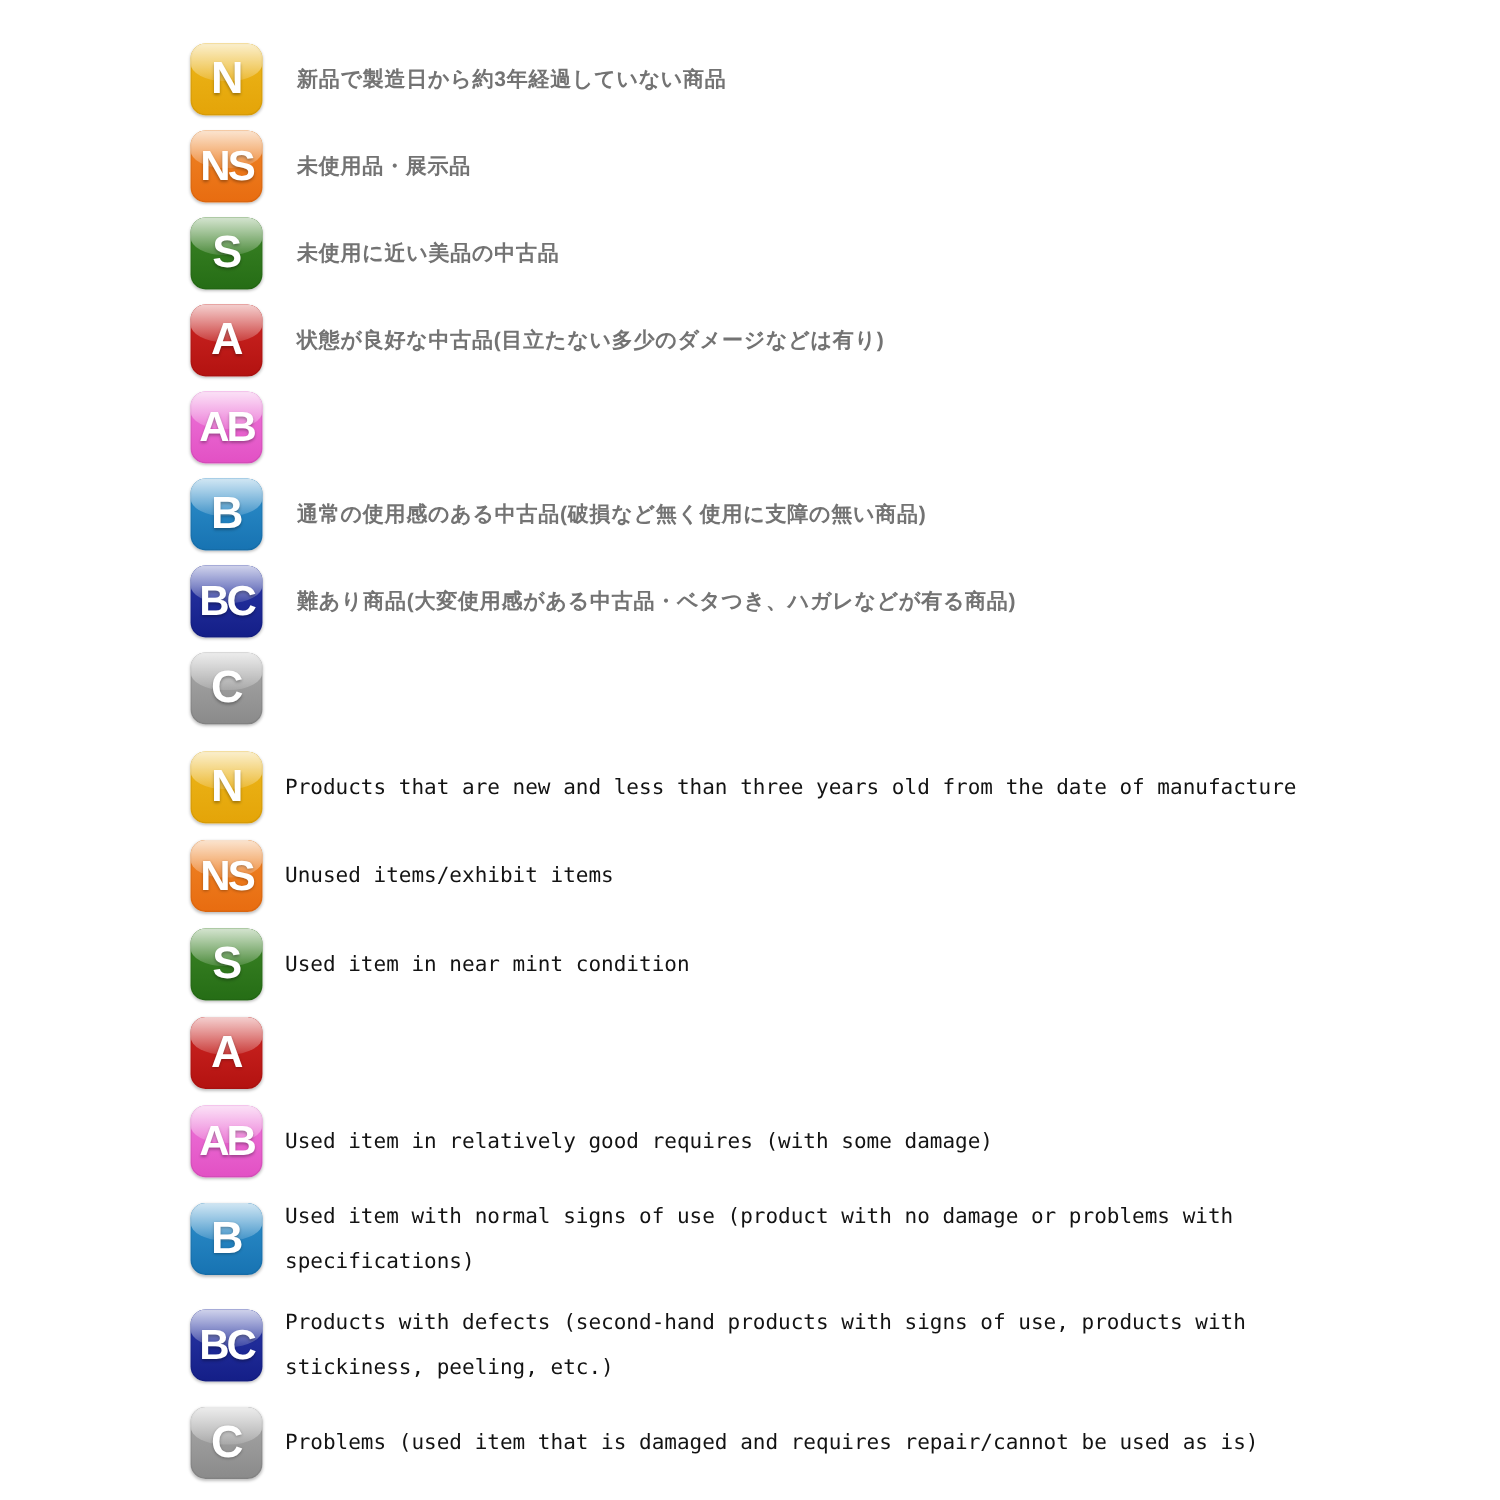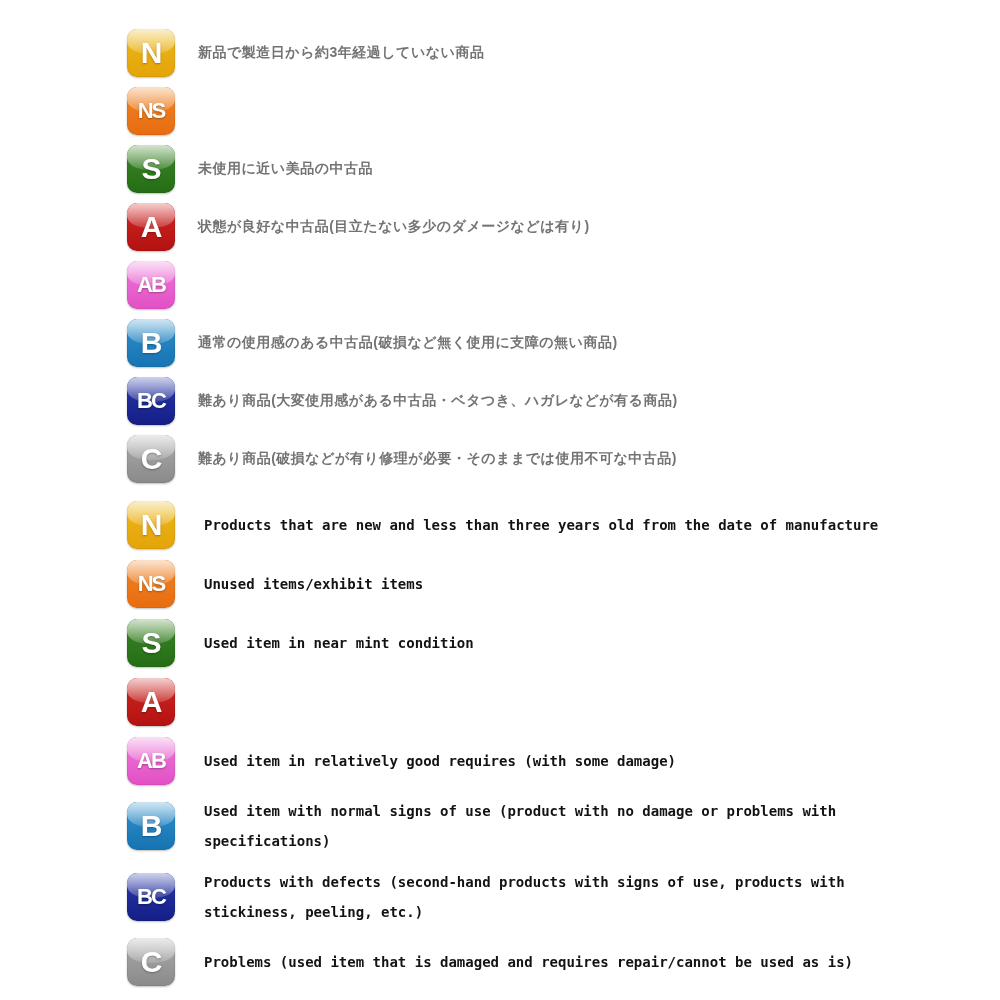--- a/index.html
+++ b/index.html
@@ -22,48 +22,49 @@
   .badge::before{
     content:"";position:absolute;top:0;left:0;right:0;height:52%;
     background:linear-gradient(180deg,rgba(255,255,255,.78),rgba(255,255,255,.14));
     border-radius:10px 10px 46% 46% / 10px 10px 12px 12px;
   }
   .badge .ltr{
     position:relative;z-index:2;color:#ffffff;font-weight:bold;
     font-size:30px;line-height:1;text-shadow:0 1px 2px rgba(0,0,0,.30);
     letter-spacing:-1px;
   }
-  .badge .ltr.two{font-size:22px;letter-spacing:-2px;}
+  .badge .ltr.two{font-size:28px;letter-spacing:-2px;}
 
   .label-jp{
     margin-left:23px;color:#737373;font-weight:bold;font-size:14px;
     letter-spacing:0.5px;white-space:nowrap;
   }
   .label-en{
-    margin-left:29px;color:#131313;font-weight:bold;font-size:14px;
+    margin-left:15px;color:#131313;font-weight:normal;font-size:14px;
     font-family:"DejaVu Sans Mono","Liberation Mono",monospace;
     line-height:30px;max-width:700px;
   }
 </style>
 </head>
 <body>
 
 <div class="legend">
 
   <div class="section-jp">
     <div class="row">
       <div class="badge" style="--c1: #EDB71B; --c2: #E4A408;">
           <span class="ltr">N</span>
         </div>
       <div class="label-jp">新品で製造日から約3年経過していない商品</div>
     </div>
     <div class="row">
       <div class="badge" style="--c1: #EF8527; --c2: #E86C10;">
           <span class="ltr two">NS</span>
         </div>
+      <div class="label-jp">未使用品・展示品</div>
     </div>
     <div class="row">
       <div class="badge" style="--c1: #3D8527; --c2: #256D15;">
           <span class="ltr">S</span>
         </div>
       <div class="label-jp">未使用に近い美品の中古品</div>
     </div>
     <div class="row">
       <div class="badge" style="--c1: #CE2724; --c2: #B31210;">
           <span class="ltr">A</span>
@@ -84,21 +85,20 @@
     <div class="row">
       <div class="badge" style="--c1: #2A38A8; --c2: #141E87;">
           <span class="ltr two">BC</span>
         </div>
       <div class="label-jp">難あり商品(大変使用感がある中古品・ベタつき、ハガレなどが有る商品)</div>
     </div>
     <div class="row">
       <div class="badge" style="--c1: #ABABAB; --c2: #8A8A8A;">
           <span class="ltr">C</span>
         </div>
-      <div class="label-jp">難あり商品(破損などが有り修理が必要・そのままでは使用不可な中古品)</div>
     </div>
   </div>
 
   <div class="section-en">
     <div class="row">
       <div class="badge" style="--c1: #EDB71B; --c2: #E4A408;">
           <span class="ltr">N</span>
         </div>
       <div class="label-en">Products that are new and less than three years old from the date of manufacture</div>
     </div>

